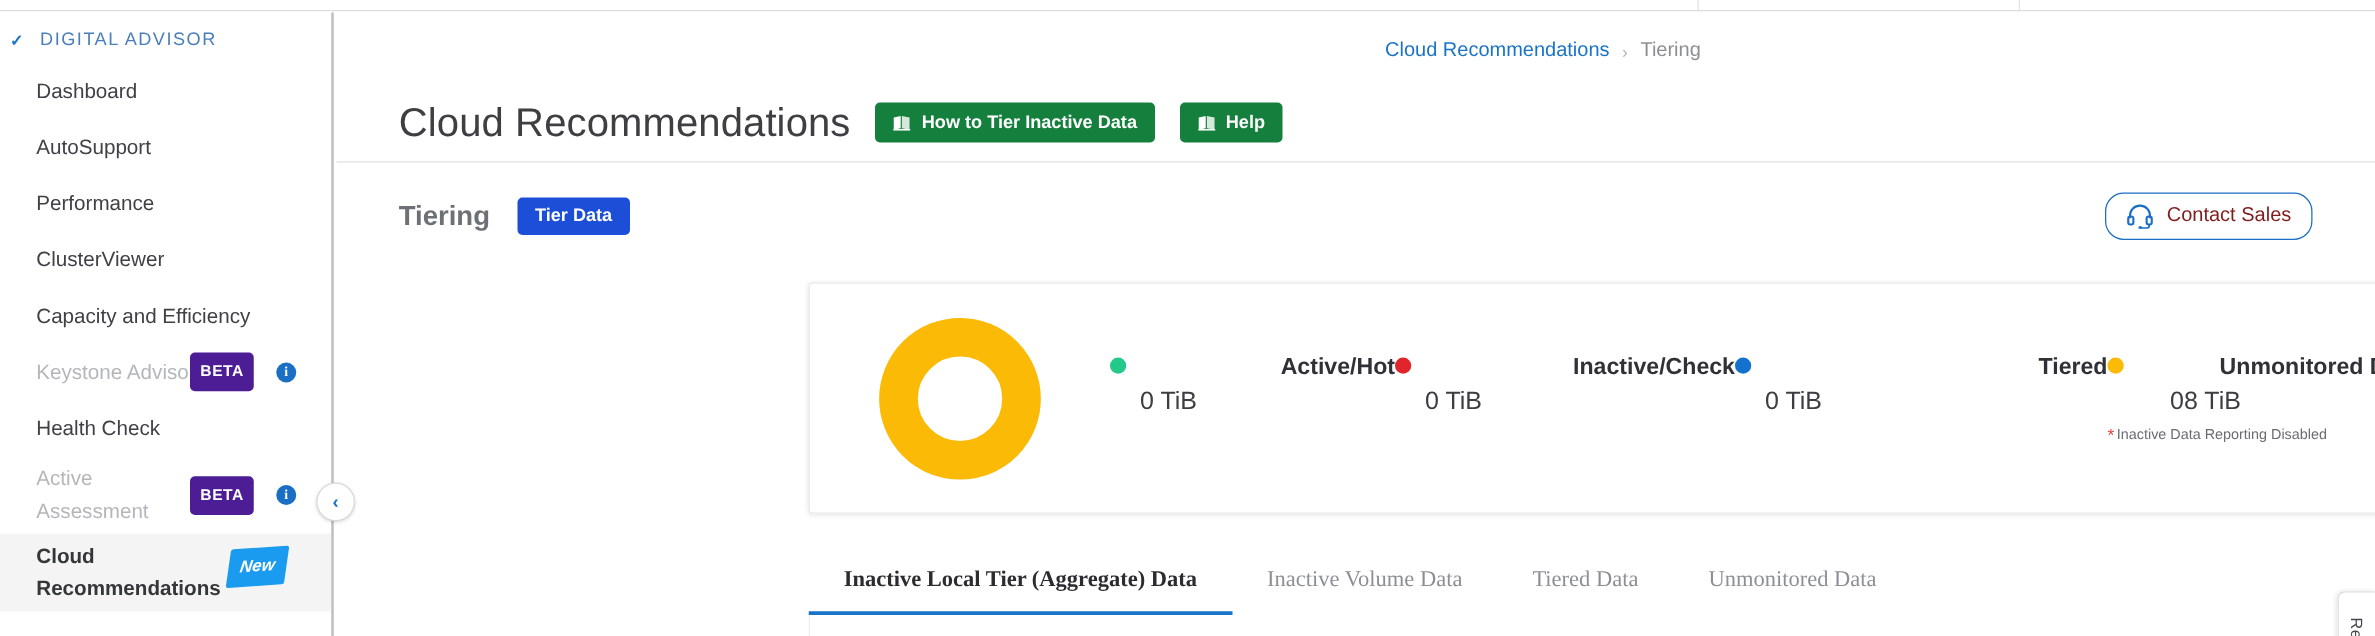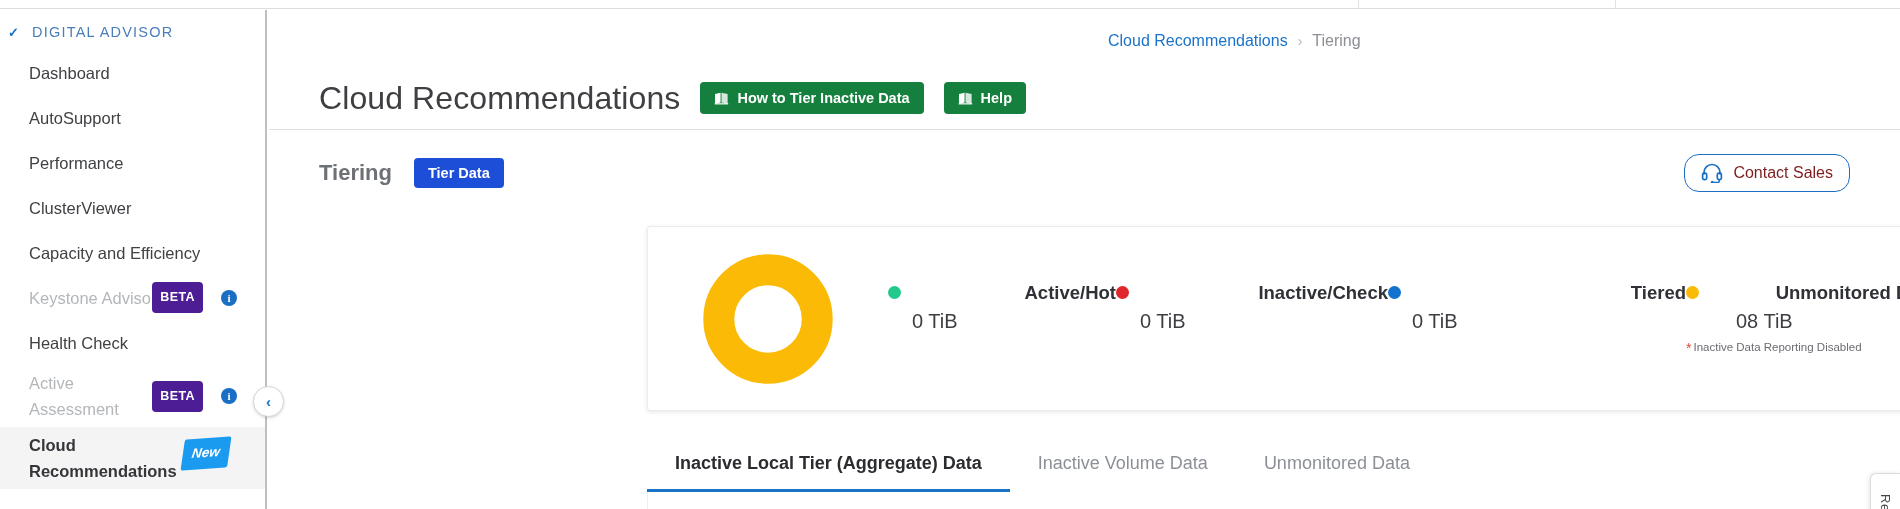--- a/index.html
+++ b/index.html
@@ -137,21 +137,21 @@
   .legend-note .star { color: #e8453c; font-size: 14px; vertical-align: -2px; margin-right: 2px; }
 
   
   .tabs {
     position: absolute; top: 419px; left: 378px; width: 1420px; height: 90px;
     border-bottom: 1px solid #e2e2e2;
     display: flex; align-items: flex-start; padding-left: 0;
   }
   .tab {
     position: relative; font-size: 18px; color: #8c9096;
-    padding: 24px 28px 18px; cursor: pointer; white-space: nowrap;
+    padding: 24px 28px 18px; cursor: pointer; white-space: nowrap; font-family: Liberation Serif, serif;
   }
   .tab.active { color: #2a2c30; font-weight: 700; }
   .tab.active::after {
     content: ""; position: absolute; left: 0; right: 0; bottom: 0;
     height: 3px; background: #1a73c8;
   }
   .panel-edge {
     position: absolute; left: 378px; width: 1420px; top: 482px; height: 27px;
     border-left: 1px solid #eeeeee; border-right: 1px solid #eeeeee;
     background: #ffffff;
@@ -330,20 +330,23 @@
     </section>
 
     <div class="tabs">
       <div class="tab active">
         <span>Inactive Local Tier (Aggregate) Data</span>
       </div>
       <div class="tab">
         <span>Inactive Volume Data</span>
       </div>
       <div class="tab">
+        <span>Tiered Data</span>
+      </div>
+      <div class="tab">
         <span>Unmonitored Data</span>
       </div>
     </div>
 
     <div class="panel-edge"></div>
   </main>
 
   <div class="side-tab">
     <span>Re</span>
   </div>

